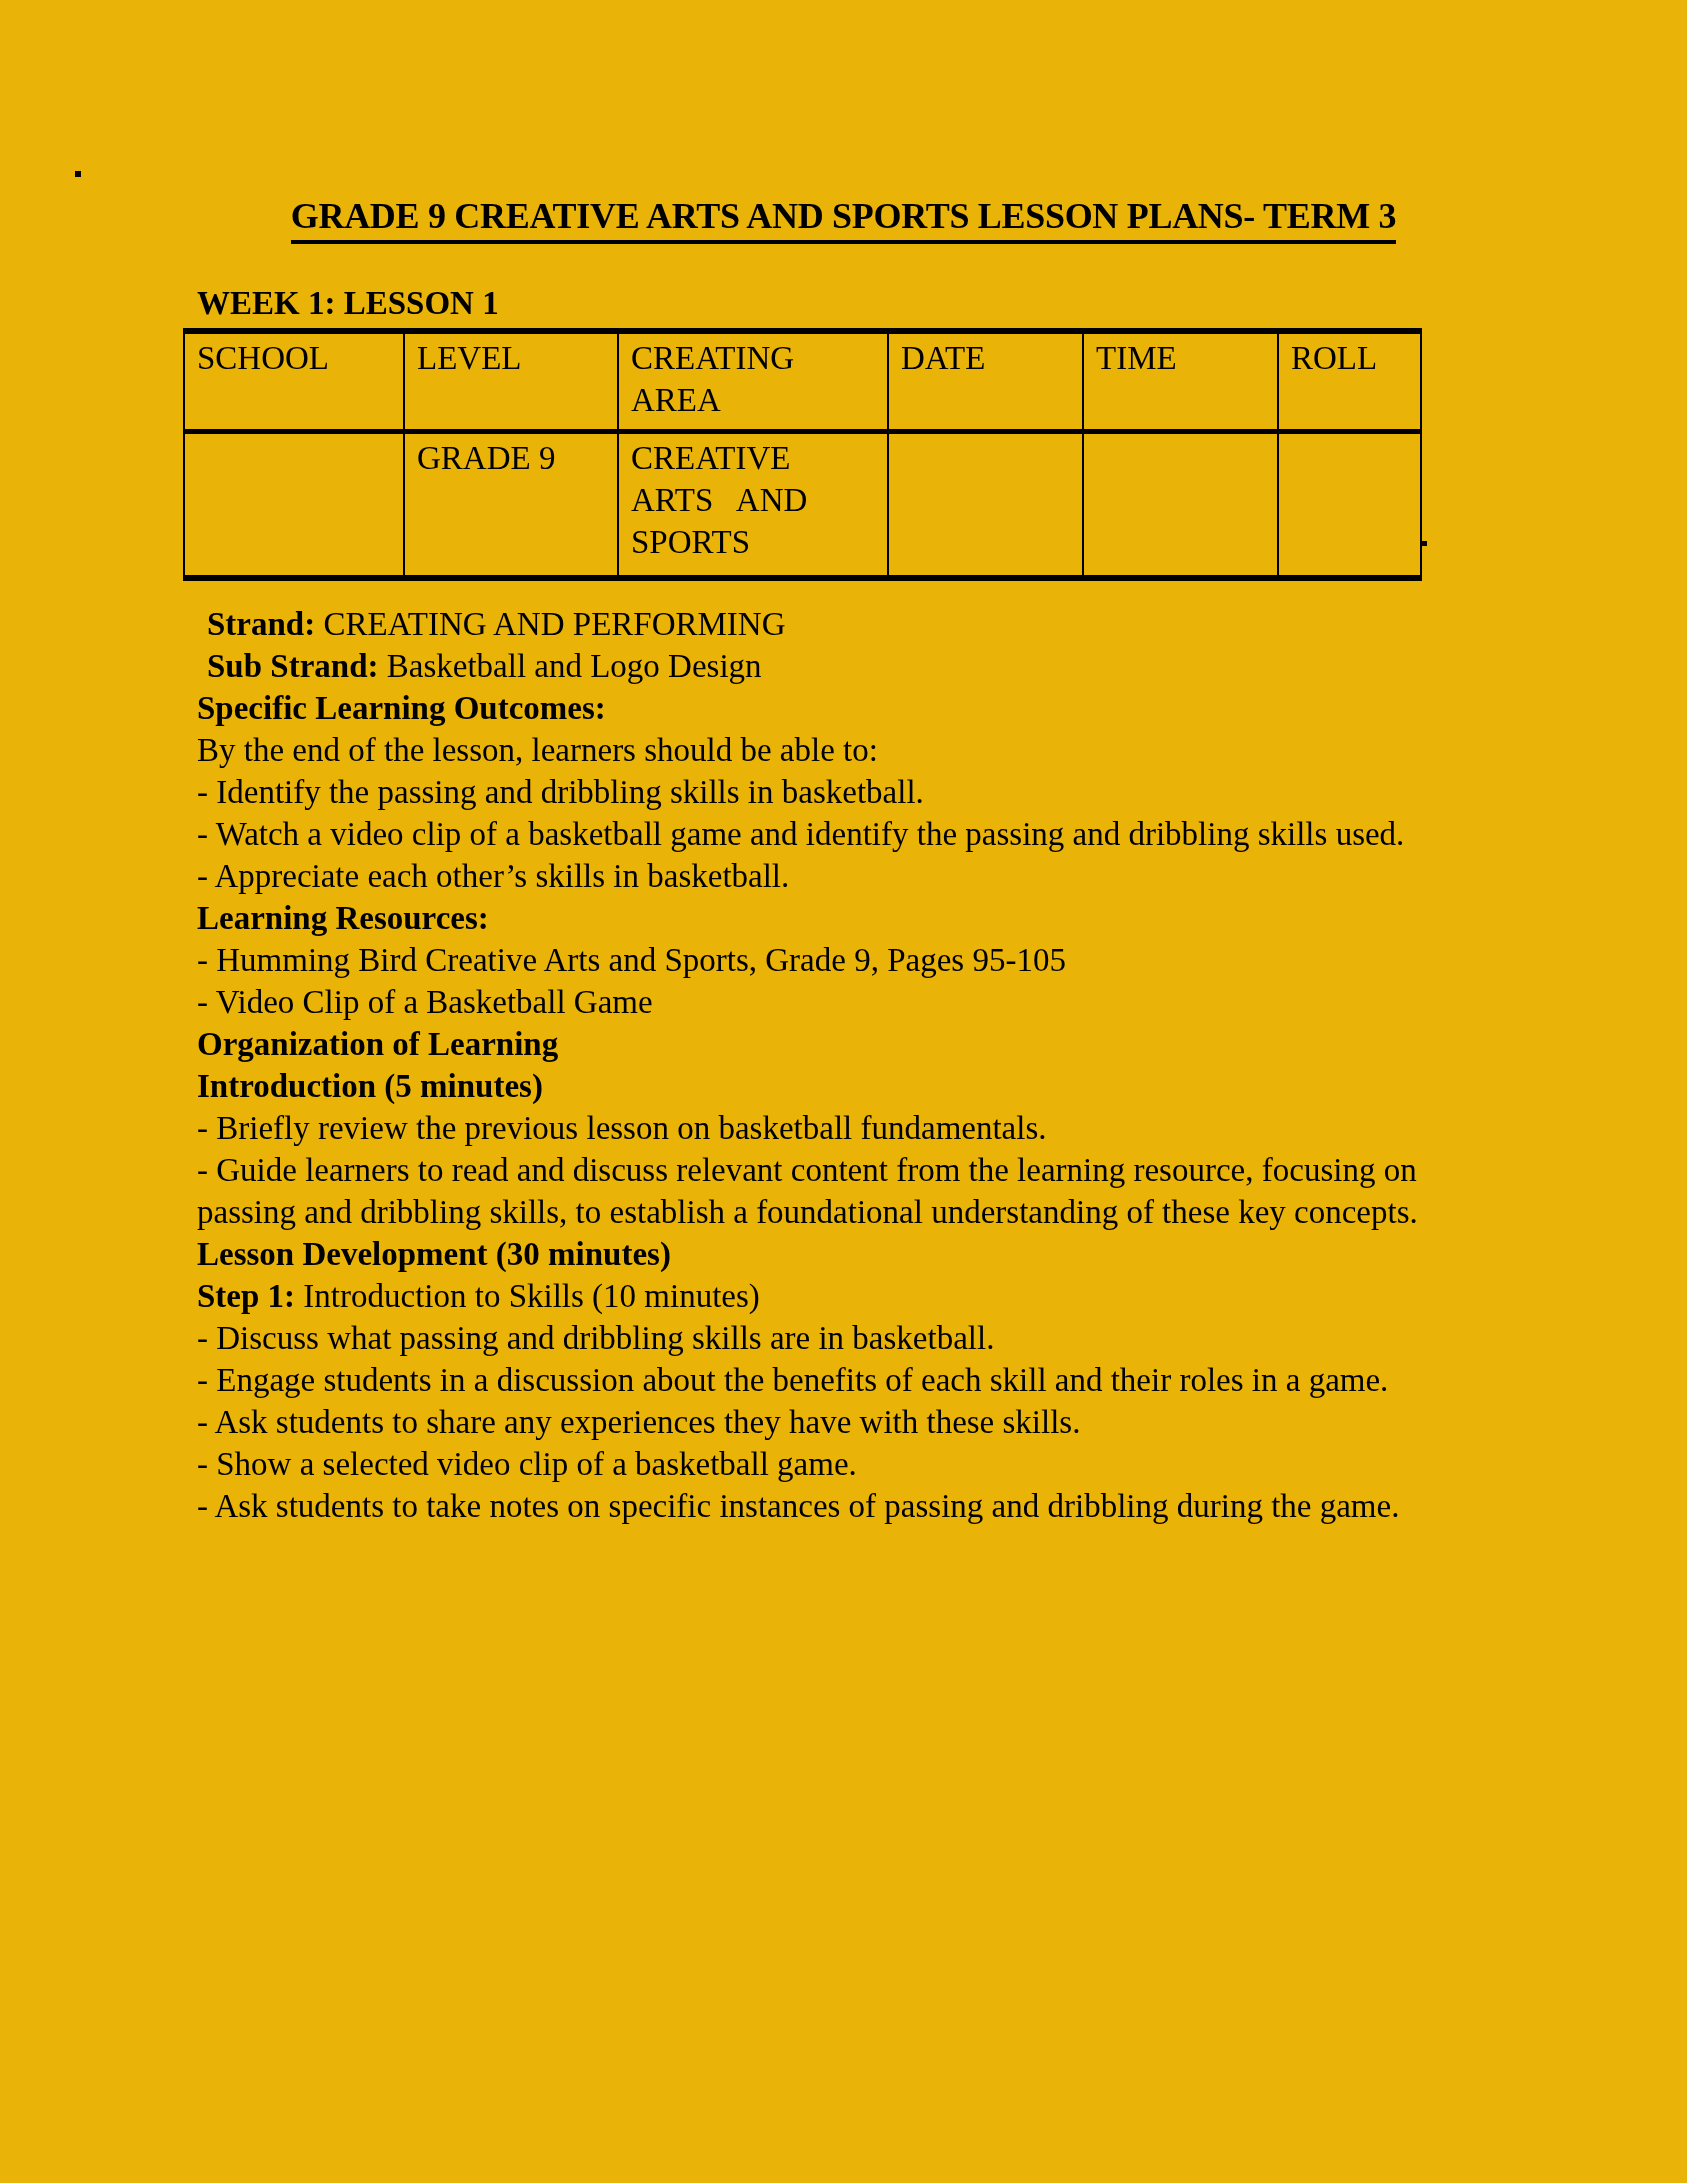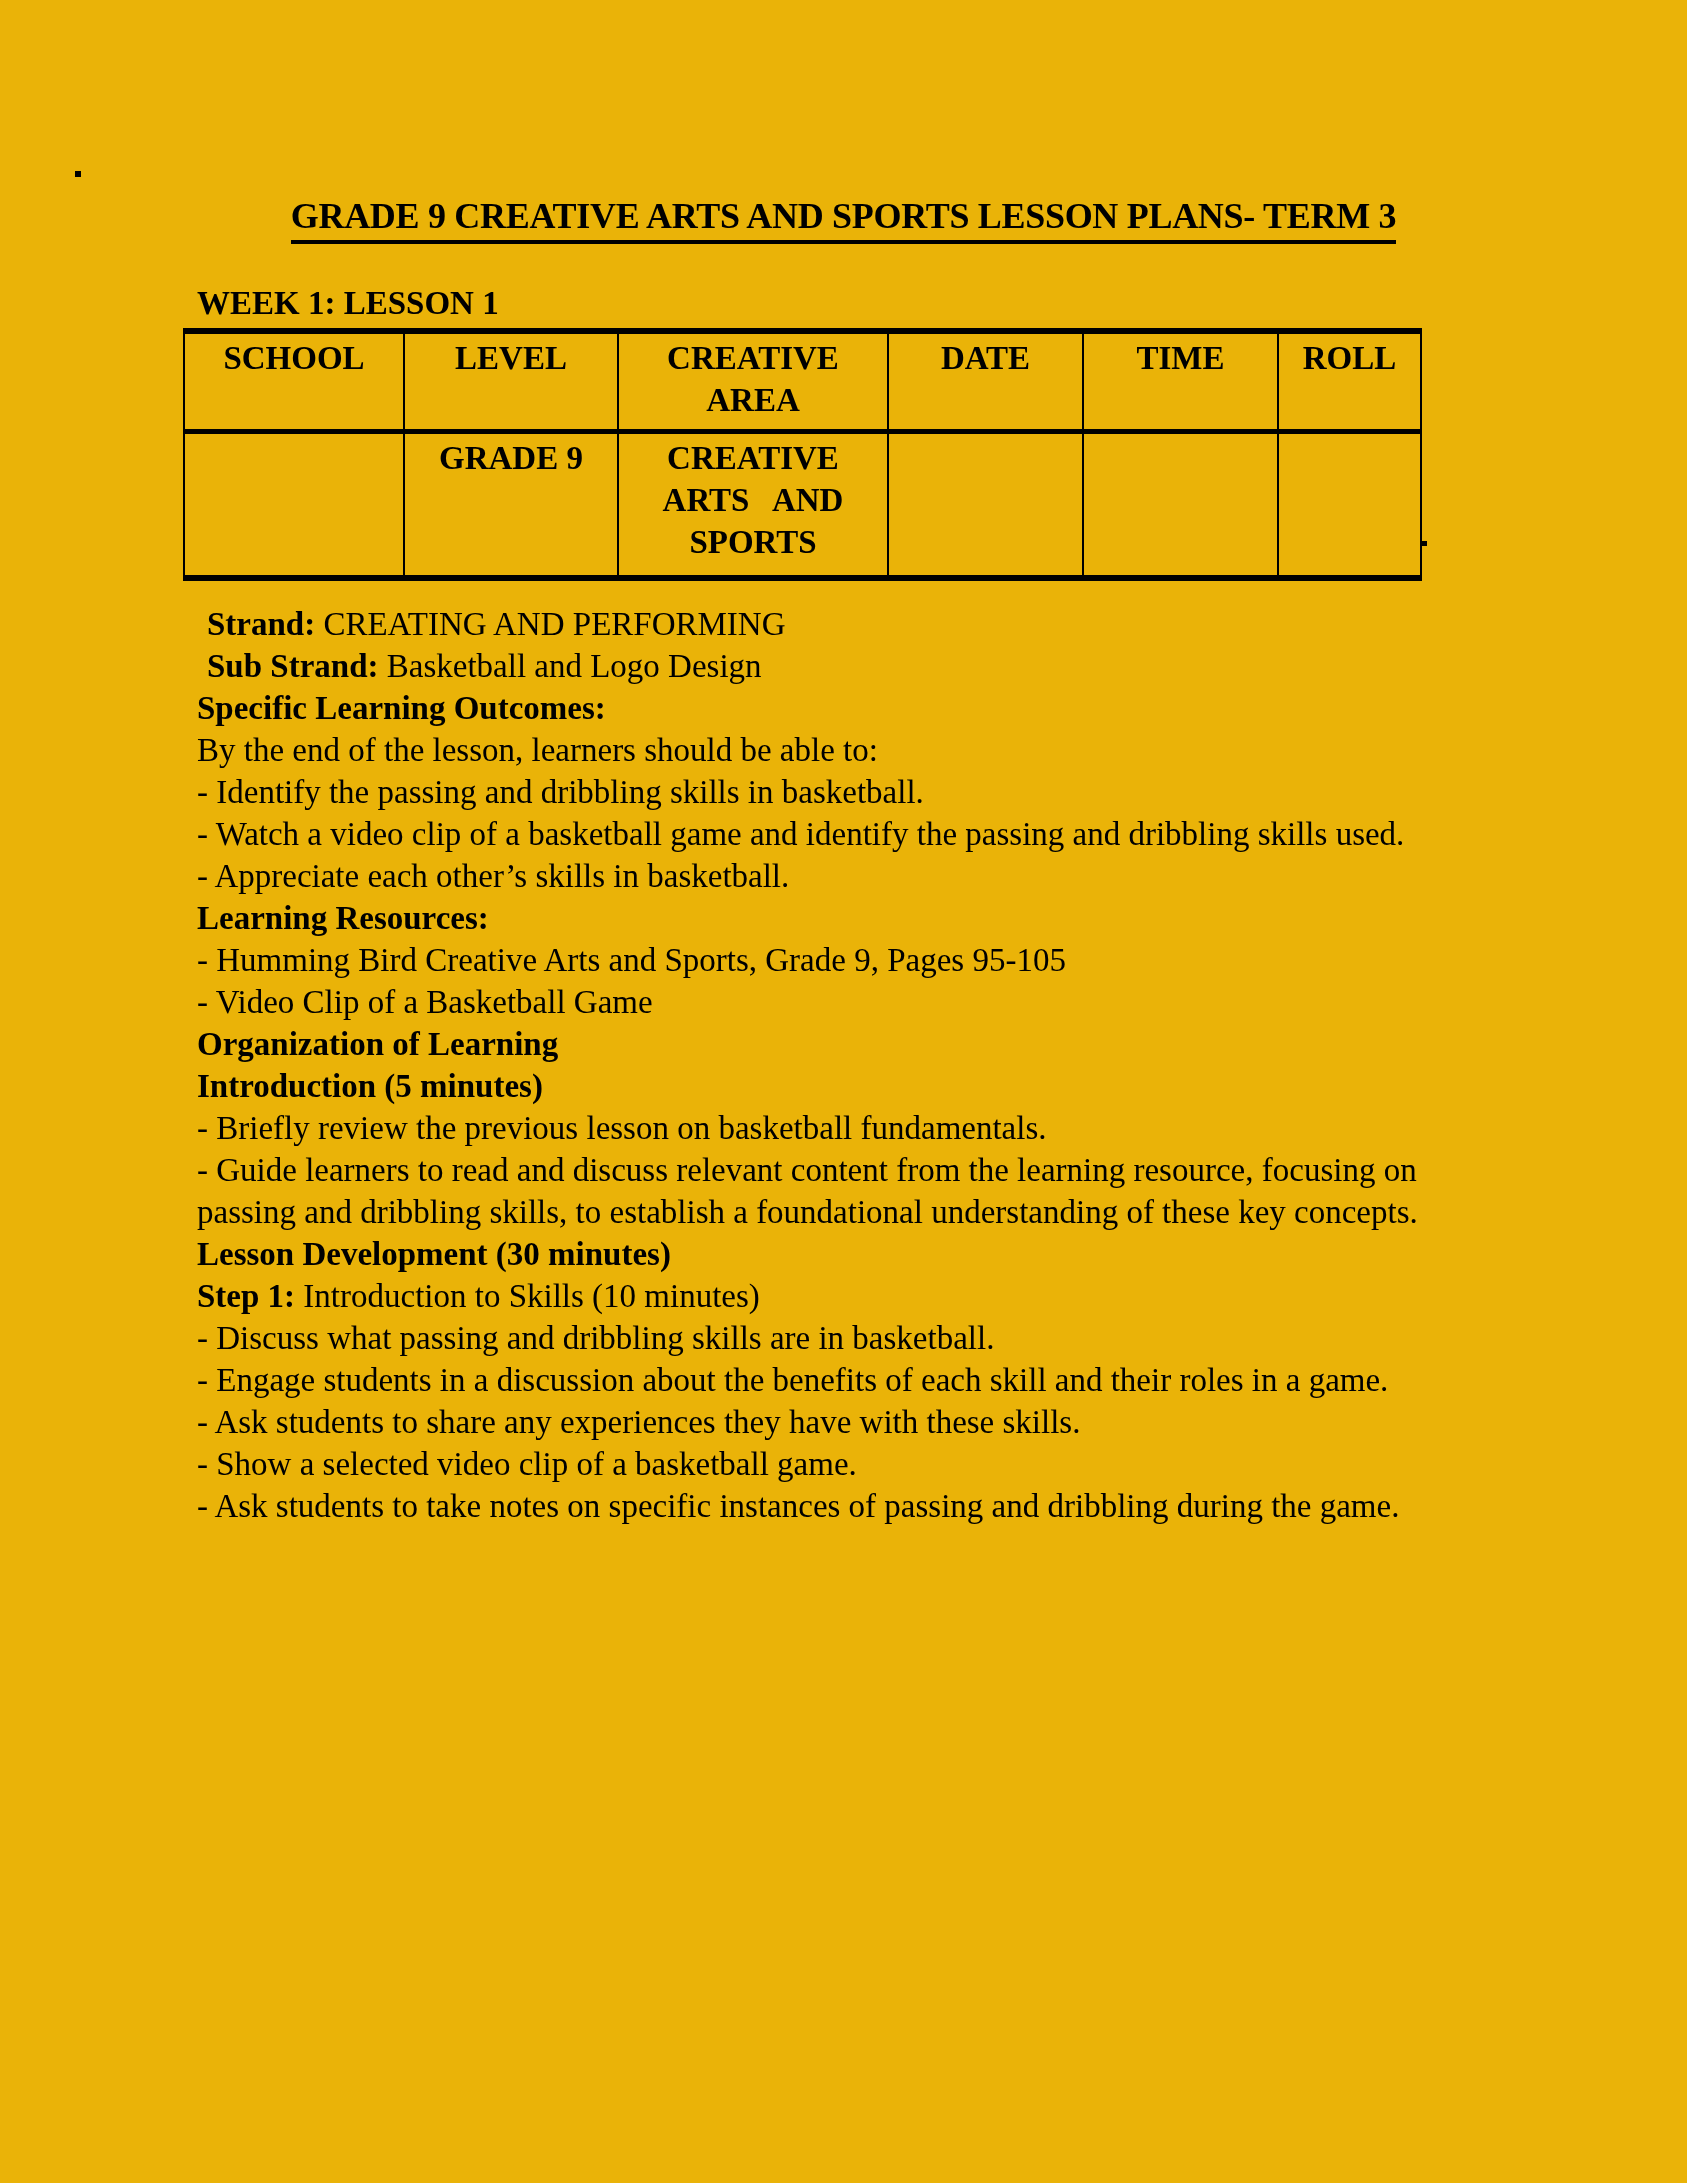--- a/index.html
+++ b/index.html
@@ -30,22 +30,22 @@
   .week {
     margin:38px 185px 0 197px;
     font-weight:bold; font-size:33px; line-height:42px;
   }
   table.info-table {
     border-collapse:collapse; table-layout:fixed;
     margin:4px 0 0 183px; width:1237px;
     border-top:6px solid #000; border-bottom:6px solid #000;
   }
   .info-table th, .info-table td {
-    vertical-align:top; text-align:center;
-    font-weight:bold; font-size:33px; line-height:42px;
+    vertical-align:top; text-align:left;
+    font-weight:normal; font-size:33px; line-height:42px;
     padding:3.3px 12px 6.6px;
     border-left:2.6px solid #000; border-right:2.6px solid #000;
   }
   .info-table .header-row th { border-bottom:5.3px solid #000; height:85px; }
   .info-table .data-row td { height:131px; }
   .justify-gap { word-spacing:16px; }
   .sections {
     margin:0 172px 0 197px;
     font-size:33px; line-height:42px;
   }
@@ -74,21 +74,21 @@
       <col style="width:214px">
       <col style="width:270px">
       <col style="width:195px">
       <col style="width:195px">
       <col style="width:143px">
     </colgroup>
     <tbody>
       <tr class="header-row">
         <th>SCHOOL</th>
         <th>LEVEL</th>
-        <th>CREATIVE AREA</th>
+        <th>CREATING AREA</th>
         <th>DATE</th>
         <th>TIME</th>
         <th>ROLL</th>
       </tr>
       <tr class="data-row">
         <td></td>
         <td>GRADE 9</td>
         <td class="justify-gap">CREATIVE ARTS AND SPORTS</td>
         <td></td>
         <td></td>

